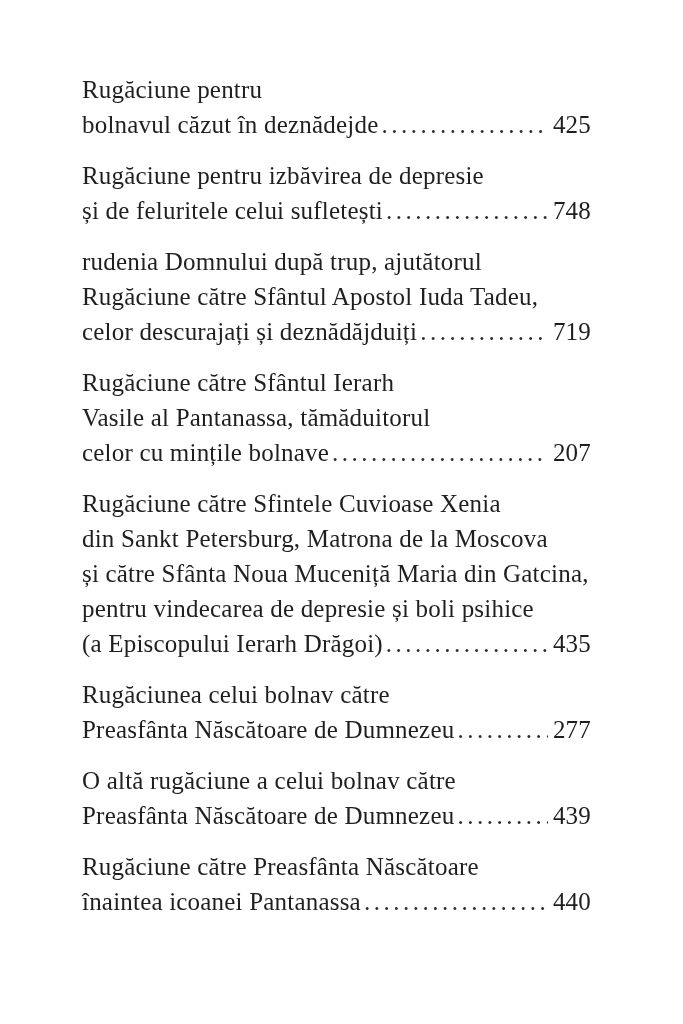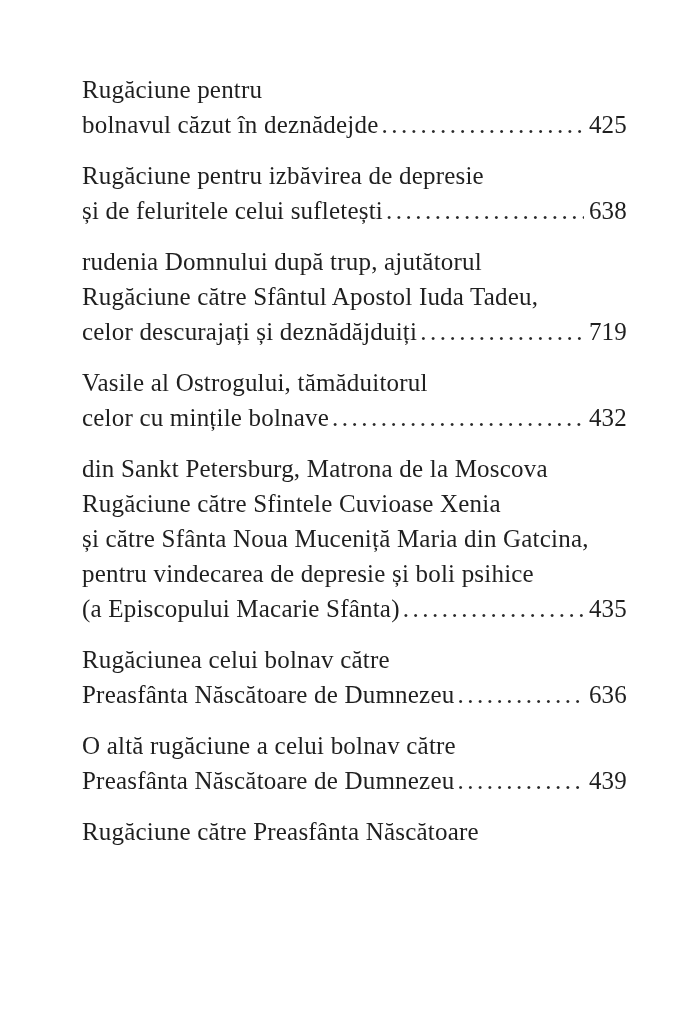--- a/index.html
+++ b/index.html
@@ -9,21 +9,21 @@
   }
   .page {
     position: relative;
     width: 683px;
     height: 1024px;
     background: #ffffff;
     overflow: hidden;
     font-family: "Liberation Serif", "DejaVu Serif", serif;
     color: #1f1f1f;
     box-sizing: border-box;
-    padding: 72px 56px 0 82px;
+    padding: 72px 92px 0 82px;
   }
   .toc {
     width: 100%;
   }
   .toc-entry {
     margin: 0 0 16px 0;
   }
   .line {
     font-size: 25px;
     line-height: 35px;
@@ -69,71 +69,77 @@
         <span class="dots"></span>
         <span class="page-num">425</span>
       </div>
     </div>
 
     <div class="toc-entry">
       <div class="line">Rugăciune pentru izbăvirea de depresie</div>
       <div class="line leader-line">
         <span class="leader-text">și de feluritele celui sufletești</span>
         <span class="dots"></span>
-        <span class="page-num">638</span>
+        <span class="page-num">748</span>
       </div>
     </div>
 
     <div class="toc-entry">
       <div class="line">rudenia Domnului după trup, ajutătorul</div>
       <div class="line">Rugăciune către Sfântul Apostol Iuda Tadeu,</div>
       <div class="line leader-line">
         <span class="leader-text">celor descurajați și deznădăjduiți</span>
         <span class="dots"></span>
         <span class="page-num">719</span>
       </div>
     </div>
 
     <div class="toc-entry">
-      <div class="line">Vasile al Ostrogului, tămăduitorul</div>
+      <div class="line">Rugăciune către Sfântul Ierarh</div>
+      <div class="line">Vasile al Pantanassa, tămăduitorul</div>
       <div class="line leader-line">
         <span class="leader-text">celor cu mințile bolnave</span>
         <span class="dots"></span>
-        <span class="page-num">432</span>
+        <span class="page-num">207</span>
       </div>
     </div>
 
     <div class="toc-entry">
+      <div class="line">Rugăciune către Sfintele Cuvioase Xenia</div>
       <div class="line">din Sankt Petersburg, Matrona de la Moscova</div>
-      <div class="line">Rugăciune către Sfintele Cuvioase Xenia</div>
       <div class="line">și către Sfânta Noua Muceniță Maria din Gatcina,</div>
       <div class="line">pentru vindecarea de depresie și boli psihice</div>
       <div class="line leader-line">
-        <span class="leader-text">(a Episcopului Macarie Sfânta)</span>
+        <span class="leader-text">(a Episcopului Ierarh Drăgoi)</span>
         <span class="dots"></span>
         <span class="page-num">435</span>
       </div>
     </div>
 
     <div class="toc-entry">
       <div class="line">Rugăciunea celui bolnav către</div>
       <div class="line leader-line">
         <span class="leader-text">Preasfânta Născătoare de Dumnezeu</span>
         <span class="dots"></span>
-        <span class="page-num">636</span>
+        <span class="page-num">277</span>
       </div>
     </div>
 
     <div class="toc-entry">
       <div class="line">O altă rugăciune a celui bolnav către</div>
       <div class="line leader-line">
         <span class="leader-text">Preasfânta Născătoare de Dumnezeu</span>
         <span class="dots"></span>
         <span class="page-num">439</span>
       </div>
     </div>
 
     <div class="toc-entry">
       <div class="line">Rugăciune către Preasfânta Născătoare</div>
+      <div class="line leader-line">
+        <span class="leader-text">înaintea icoanei Pantanassa</span>
+        <span class="dots"></span>
+        <span class="page-num">440</span>
+      </div>
     </div>
 
   </div>
 </div>
 
 </body></html>

